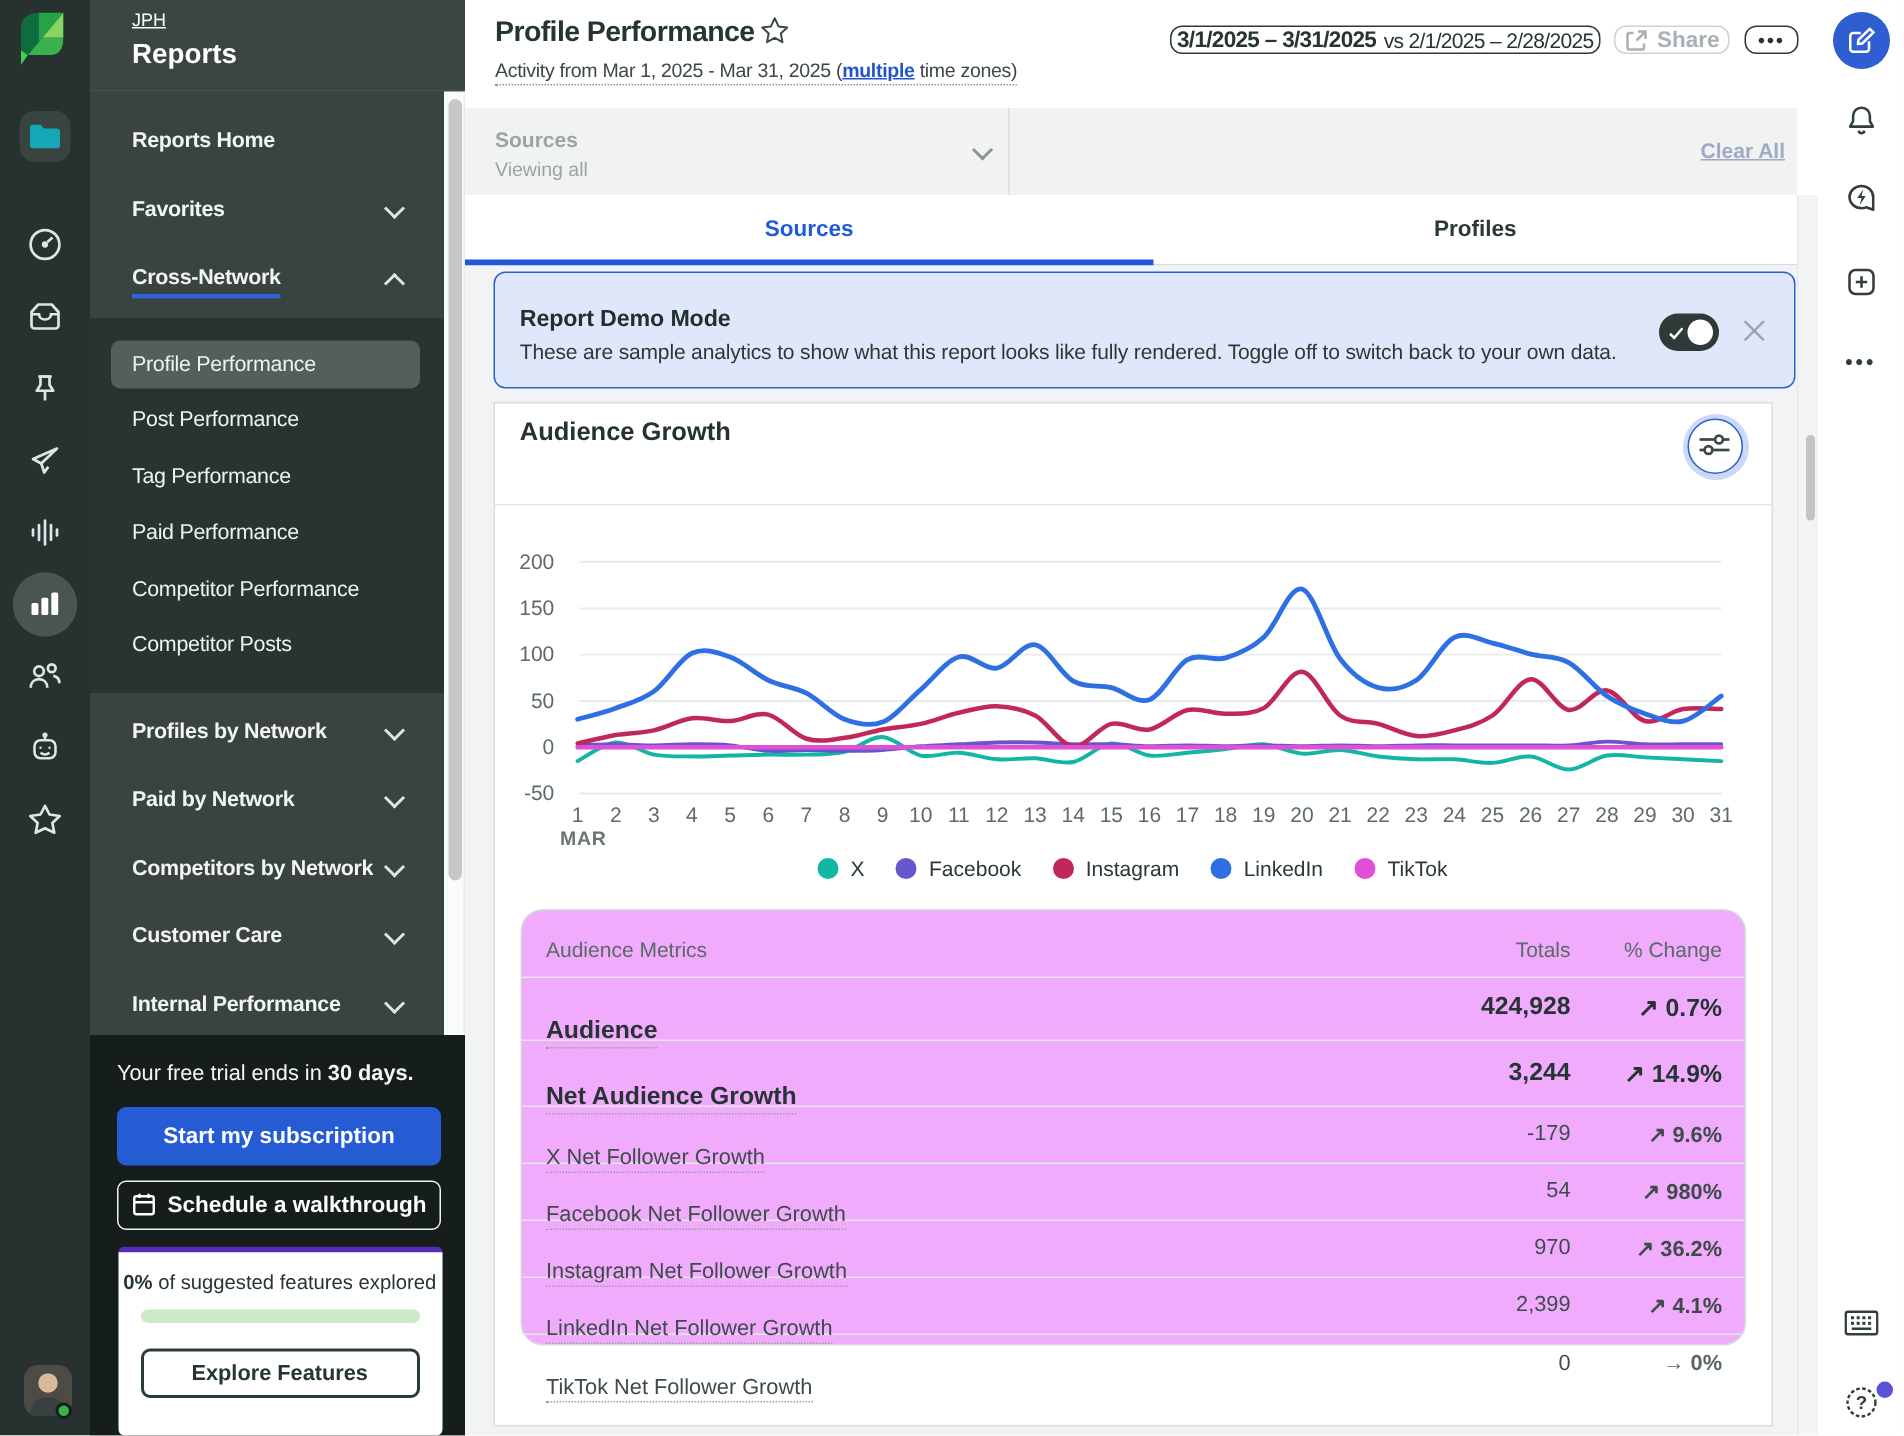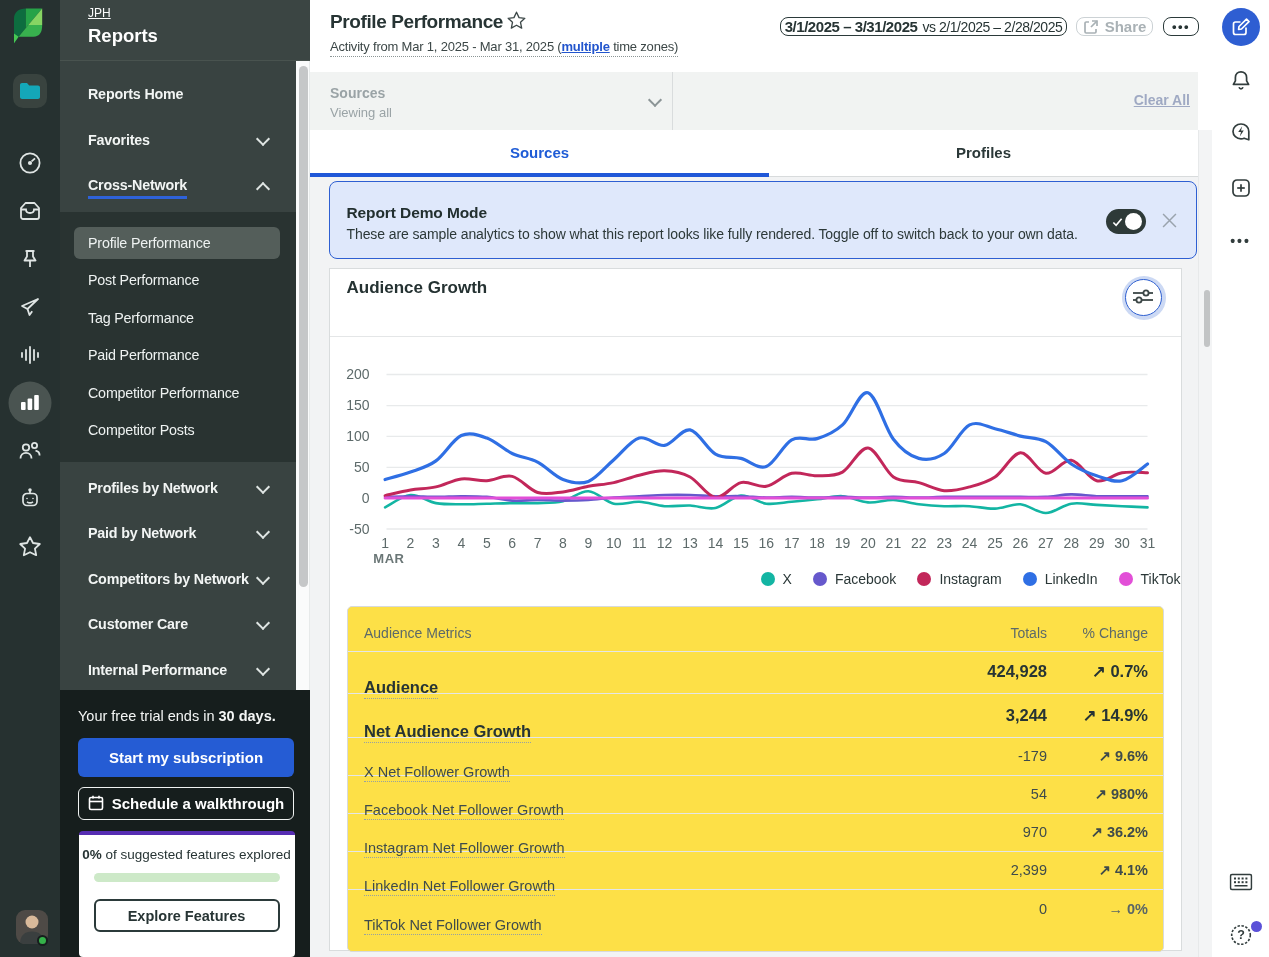--- a/index.html
+++ b/index.html
@@ -59,21 +59,21 @@
 
 
 #card { position:absolute; left:18.5px; top:90.5px; width:853px; height:683px; background:#fff; border:1px solid #d9dcdd; }
 #agh { position:absolute; left:0; top:0; width:100%; height:68px; border-bottom:1px solid #e4e6e7; }
 #agh h2 { position:absolute; left:17px; top:9px; font-size:17px; color:#253232; }
 #agh p { position:absolute; left:17px; top:34px; font-size:14px; color:#4a5656; }
 #setbtn { position:absolute; right:15px; top:7px; width:44px; height:44px; border-radius:50%; background:#ccd9f4; }
 #setbtn .inner { position:absolute; left:3.5px; top:3.5px; width:37px; height:37px; background:#fff; border:1.5px solid #2e5fd0; border-radius:50%; }
 
 
-#tbl { position:absolute; left:17.5px; top:337px; width:817px; height:346px; border:1px solid #d7dadc; border-radius:5px; background:#fde047; }
+#tbl { position:absolute; left:17.5px; top:337px; width:817px; height:291px; border:1px solid #d7dadc; border-radius:15px; background:#f0abfc; }
 .trow { position:absolute; left:0; width:100%; border-bottom:1px solid #e4e6e7; }
 .tname { position:absolute; left:16px; }
 .dot-u { border-bottom:1px dotted #97a1a1; padding-bottom:1px;margin-top:16px; }
 .tval { position:absolute; right:116px; text-align:right; }
 .tpct { position:absolute; right:15px; text-align:right; color:#0c7b80;font-weight:bold; }
 .big { font-size:16.5px; font-weight:bold; color:#273434; }
 .sml { font-size:14.5px; color:#3f4b4b; }
 
 
 .ldot { display:inline-block; width:14px; height:14px; border-radius:50%; vertical-align:-2px; margin-right:8px; }
@@ -315,21 +315,21 @@
 <text x="817.5" y="211.0" text-anchor="middle" font-size="14" fill="#5d6a6a">31</text>
 <text x="43.3" y="226.0" font-size="13" font-weight="bold" fill="#6a7676" letter-spacing="0.5">MAR</text>
 <g transform="translate(0,-68)">
               <path d="M55.1,238.4 C59.3,236.3 72.0,226.7 80.5,226.0 C89.0,225.3 97.5,232.5 105.9,234.1 C114.4,235.6 122.9,235.2 131.3,235.3 C139.8,235.4 148.3,234.9 156.8,234.7 C165.2,234.5 173.7,234.2 182.2,234.1 C190.6,234.0 199.1,234.4 207.6,234.1 C216.1,233.8 224.5,234.2 233.0,232.2 C241.5,230.2 249.9,221.9 258.4,222.3 C266.9,222.7 275.3,232.9 283.8,234.7 C292.3,236.4 300.8,232.4 309.2,232.8 C317.7,233.2 326.2,236.5 334.6,237.2 C343.1,237.8 351.6,236.2 360.1,236.5 C368.5,236.9 377.0,240.7 385.5,239.0 C393.9,237.4 402.4,227.3 410.9,226.6 C419.4,225.9 427.8,233.6 436.3,234.7 C444.8,235.7 453.2,233.5 461.7,232.8 C470.2,232.1 478.7,231.3 487.1,230.3 C495.6,229.4 504.1,226.7 512.5,227.2 C521.0,227.8 529.5,232.8 538.0,233.4 C546.4,234.1 554.9,230.7 563.4,231.0 C571.8,231.3 580.3,234.3 588.8,235.3 C597.3,236.3 605.7,236.9 614.2,237.2 C622.7,237.5 631.1,236.7 639.6,237.2 C648.1,237.6 656.5,240.0 665.0,239.6 C673.5,239.3 682.0,234.6 690.4,235.3 C698.9,236.0 707.4,244.1 715.8,244.0 C724.3,243.9 732.8,236.0 741.3,234.7 C749.7,233.3 758.2,235.5 766.7,235.9 C775.1,236.3 783.6,236.7 792.1,237.2 C800.6,237.6 813.3,238.2 817.5,238.4" fill="none" stroke="#13b5a3" stroke-width="2.6" stroke-linecap="round"></path>
 <path d="M55.1,227.9 C59.3,227.8 72.0,227.2 80.5,227.2 C89.0,227.2 97.5,227.9 105.9,227.9 C114.4,227.9 122.9,227.2 131.3,227.2 C139.8,227.2 148.3,227.1 156.8,227.9 C165.2,228.6 173.7,231.1 182.2,231.6 C190.6,232.1 199.1,231.0 207.6,231.0 C216.1,231.0 224.5,231.6 233.0,231.6 C241.5,231.6 249.9,231.5 258.4,231.0 C266.9,230.4 275.3,229.1 283.8,228.5 C292.3,227.9 300.8,227.7 309.2,227.2 C317.7,226.8 326.2,226.2 334.6,226.0 C343.1,225.8 351.6,225.8 360.1,226.0 C368.5,226.2 377.0,227.0 385.5,227.2 C393.9,227.4 402.4,227.0 410.9,227.2 C419.4,227.4 427.8,228.4 436.3,228.5 C444.8,228.6 453.2,227.9 461.7,227.9 C470.2,227.9 478.7,228.5 487.1,228.5 C495.6,228.5 504.1,227.9 512.5,227.9 C521.0,227.9 529.5,228.5 538.0,228.5 C546.4,228.5 554.9,227.9 563.4,227.9 C571.8,227.9 580.3,228.5 588.8,228.5 C597.3,228.5 605.7,228.0 614.2,227.9 C622.7,227.8 631.1,227.9 639.6,227.9 C648.1,227.9 656.5,227.9 665.0,227.9 C673.5,227.9 682.0,227.9 690.4,227.9 C698.9,227.9 707.4,228.3 715.8,227.9 C724.3,227.4 732.8,225.5 741.3,225.4 C749.7,225.3 758.2,226.9 766.7,227.2 C775.1,227.6 783.6,227.2 792.1,227.2 C800.6,227.2 813.3,227.2 817.5,227.2" fill="none" stroke="#6658cc" stroke-width="2.6" stroke-linecap="round"></path>
 <path d="M55.1,226.6 C59.3,225.7 72.0,222.5 80.5,221.0 C89.0,219.6 97.5,219.8 105.9,217.9 C114.4,216.1 122.9,210.9 131.3,209.9 C139.8,208.8 148.3,212.2 156.8,211.7 C165.2,211.3 173.7,205.4 182.2,207.4 C190.6,209.4 199.1,220.9 207.6,223.5 C216.1,226.1 224.5,223.9 233.0,222.9 C241.5,221.9 249.9,218.9 258.4,217.3 C266.9,215.8 275.3,215.5 283.8,213.6 C292.3,211.7 300.8,208.1 309.2,206.2 C317.7,204.2 326.2,201.5 334.6,201.8 C343.1,202.1 351.6,203.6 360.1,208.0 C368.5,212.5 377.0,227.6 385.5,228.5 C393.9,229.4 402.4,215.5 410.9,213.6 C419.4,211.7 427.8,218.9 436.3,217.3 C444.8,215.8 453.2,206.1 461.7,204.3 C470.2,202.5 478.7,207.0 487.1,206.8 C495.6,206.6 504.1,207.7 512.5,203.1 C521.0,198.4 529.5,178.1 538.0,178.9 C546.4,179.7 554.9,202.2 563.4,208.0 C571.8,213.8 580.3,211.3 588.8,213.6 C597.3,215.9 605.7,220.9 614.2,221.7 C622.7,222.4 631.1,220.2 639.6,217.9 C648.1,215.7 656.5,213.7 665.0,208.0 C673.5,202.3 682.0,184.5 690.4,183.8 C698.9,183.2 707.4,203.1 715.8,204.3 C724.3,205.5 732.8,190.0 741.3,191.3 C749.7,192.5 758.2,209.7 766.7,211.7 C775.1,213.8 783.6,205.0 792.1,203.7 C800.6,202.3 813.3,203.7 817.5,203.7" fill="none" stroke="#c2275a" stroke-width="3.0" stroke-linecap="round"></path>
 <path d="M55.1,210.5 C59.3,209.3 72.0,206.2 80.5,203.1 C89.0,200.0 97.5,198.0 105.9,191.9 C114.4,185.8 122.9,170.3 131.3,166.5 C139.8,162.7 148.3,166.0 156.8,169.0 C165.2,172.0 173.7,180.4 182.2,184.5 C190.6,188.5 199.1,188.8 207.6,193.1 C216.1,197.5 224.5,207.3 233.0,210.5 C241.5,213.7 249.9,215.7 258.4,212.4 C266.9,209.1 275.3,197.9 283.8,190.7 C292.3,183.4 300.8,171.3 309.2,169.0 C317.7,166.6 326.2,177.7 334.6,176.4 C343.1,175.1 351.6,159.5 360.1,160.9 C368.5,162.3 377.0,180.3 385.5,185.1 C393.9,189.8 402.4,187.4 410.9,189.4 C419.4,191.5 427.8,200.6 436.3,197.5 C444.8,194.4 453.2,175.5 461.7,170.8 C470.2,166.2 478.7,172.1 487.1,169.6 C495.6,167.1 504.1,163.6 512.5,155.9 C521.0,148.3 529.5,121.3 538.0,123.7 C546.4,126.1 554.9,159.2 563.4,170.2 C571.8,181.2 580.3,187.0 588.8,189.4 C597.3,191.8 605.7,190.0 614.2,184.5 C622.7,178.9 631.1,160.1 639.6,155.9 C648.1,151.8 656.5,157.8 665.0,159.7 C673.5,161.5 682.0,164.9 690.4,167.1 C698.9,169.3 707.4,168.0 715.8,172.7 C724.3,177.3 732.8,189.3 741.3,195.0 C749.7,200.7 758.2,204.0 766.7,206.8 C775.1,209.6 783.6,213.7 792.1,211.7 C800.6,209.8 813.3,197.8 817.5,195.0" fill="none" stroke="#2f6fe4" stroke-width="3.2" stroke-linecap="round"></path>
 <path d="M55.1,229.1 C59.3,229.1 72.0,229.1 80.5,229.1 C89.0,229.1 97.5,229.1 105.9,229.1 C114.4,229.1 122.9,229.1 131.3,229.1 C139.8,229.1 148.3,229.1 156.8,229.1 C165.2,229.1 173.7,229.1 182.2,229.1 C190.6,229.1 199.1,229.1 207.6,229.1 C216.1,229.1 224.5,229.1 233.0,229.1 C241.5,229.1 249.9,229.1 258.4,229.1 C266.9,229.1 275.3,229.1 283.8,229.1 C292.3,229.1 300.8,229.1 309.2,229.1 C317.7,229.1 326.2,229.1 334.6,229.1 C343.1,229.1 351.6,229.1 360.1,229.1 C368.5,229.1 377.0,229.1 385.5,229.1 C393.9,229.1 402.4,229.1 410.9,229.1 C419.4,229.1 427.8,229.1 436.3,229.1 C444.8,229.1 453.2,229.1 461.7,229.1 C470.2,229.1 478.7,229.1 487.1,229.1 C495.6,229.1 504.1,229.1 512.5,229.1 C521.0,229.1 529.5,229.1 538.0,229.1 C546.4,229.1 554.9,229.1 563.4,229.1 C571.8,229.1 580.3,229.1 588.8,229.1 C597.3,229.1 605.7,229.1 614.2,229.1 C622.7,229.1 631.1,229.1 639.6,229.1 C648.1,229.1 656.5,229.1 665.0,229.1 C673.5,229.1 682.0,229.1 690.4,229.1 C698.9,229.1 707.4,229.1 715.8,229.1 C724.3,229.1 732.8,229.1 741.3,229.1 C749.7,229.1 758.2,229.1 766.7,229.1 C775.1,229.1 783.6,229.1 792.1,229.1 C800.6,229.1 813.3,229.1 817.5,229.1" fill="none" stroke="#e24fd7" stroke-width="3.0" stroke-linecap="round"></path>
             </g>
 </svg>
-<div style="position:absolute;left:0;top:302px;width:851px;text-align:right;font-size:14px;color:#2b3838;">
+<div style="position:absolute;left:0;top:302px;width:851px;text-align:center;font-size:14px;color:#2b3838;">
 <span class="ldot" style="background:#13b5a3;"></span>X   <span class="ldot" style="background:#6658cc;"></span>Facebook   <span class="ldot" style="background:#c2275a;"></span>Instagram   <span class="ldot" style="background:#2f6fe4;"></span>LinkedIn   <span class="ldot" style="background:#e24fd7;"></span>TikTok</div>
         <div id="tbl">
           <div style="position:absolute;left:16px;top:18px;font-size:14px;color:#5c6969;">Audience Metrics</div>
           <div style="position:absolute;right:116px;top:18px;font-size:14px;color:#5c6969;">Totals</div>
           <div style="position:absolute;right:15px;top:18px;font-size:14px;color:#5c6969;">% Change</div>
           <div style="position:absolute;left:0;top:44px;width:100%;height:1px;background:#e4e6e7;"></div>
           <div class="trow" style="top:44px;height:43px;">
               <span class="tname big dot-u" style="top:11px;">Audience</span>
               <span class="tval big" style="top:11px;">424,928</span>
               <span class="tpct big" style="top:11px;">↗ 0.7%</span>

